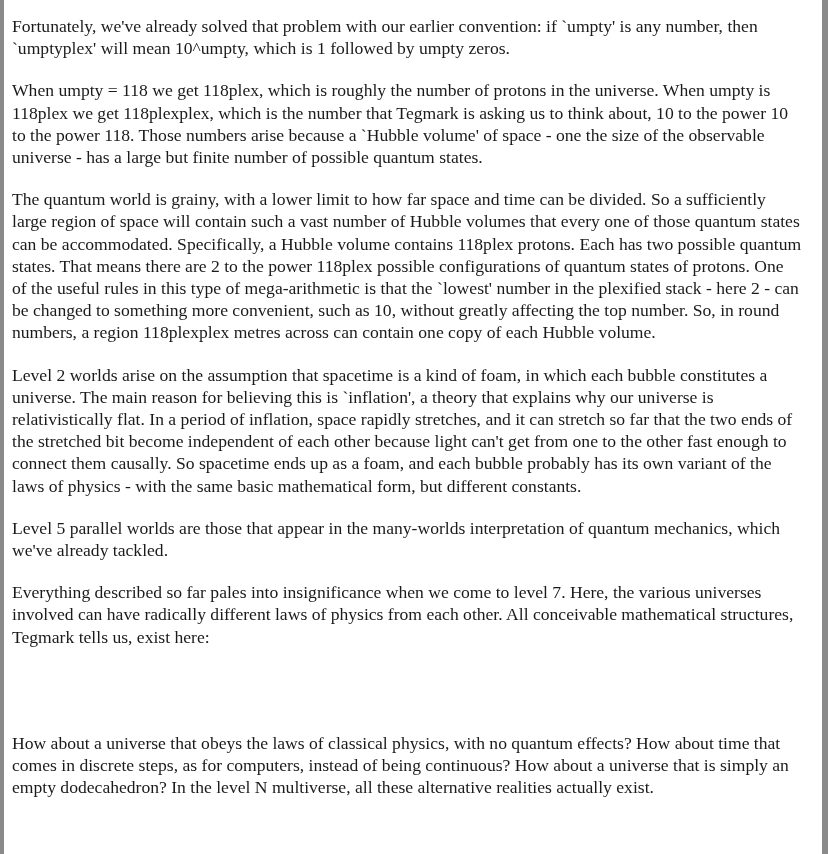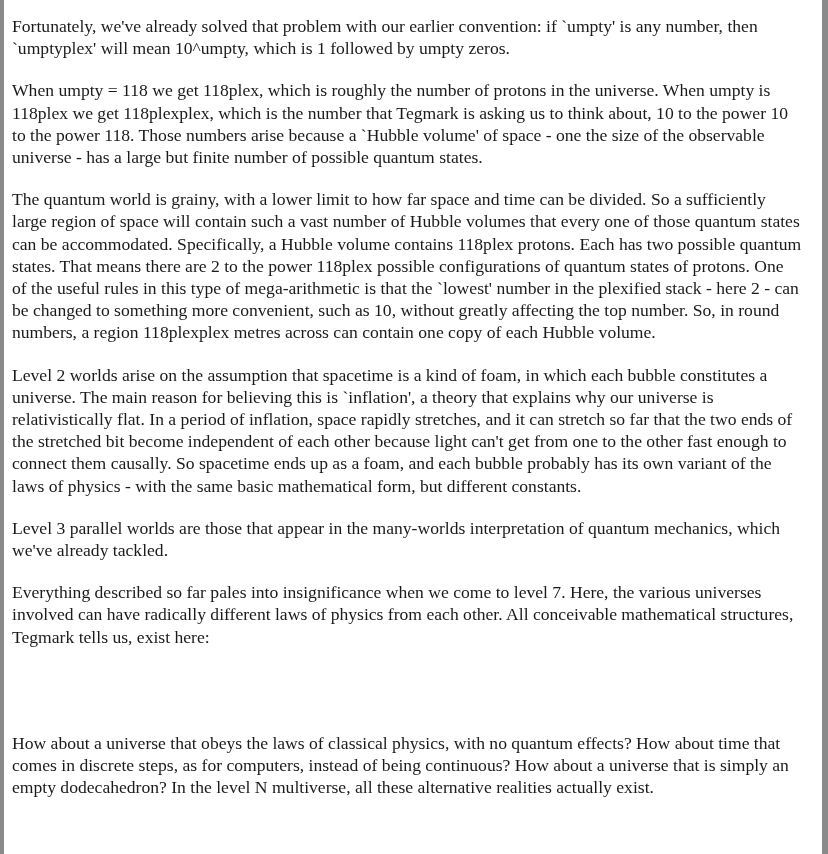--- a/index.html
+++ b/index.html
@@ -26,20 +26,20 @@
 </style>
 </head>
 <body>
 
 <div class="page">
   <div class="content">
     <p>Fortunately, we've already solved that problem with our earlier convention: if `umpty' is any number, then `umptyplex' will mean 10^umpty, which is 1 followed by umpty zeros.</p>
     <p>When umpty = 118 we get 118plex, which is roughly the number of protons in the universe. When umpty is 118plex we get 118plexplex, which is the number that Tegmark is asking us to think about, 10 to the power 10 to the power 118. Those numbers arise because a `Hubble volume' of space - one the size of the observable universe - has a large but finite number of possible quantum states.</p>
     <p>The quantum world is grainy, with a lower limit to how far space and time can be divided. So a sufficiently large region of space will contain such a vast number of Hubble volumes that every one of those quantum states can be accommodated. Specifically, a Hubble volume contains 118plex protons. Each has two possible quantum states. That means there are 2 to the power 118plex possible configurations of quantum states of protons. One of the useful rules in this type of mega-arithmetic is that the `lowest' number in the plexified stack - here 2 - can be changed to something more convenient, such as 10, without greatly affecting the top number. So, in round numbers, a region 118plexplex metres across can contain one copy of each Hubble volume.</p>
     <p>Level 2 worlds arise on the assumption that spacetime is a kind of foam, in which each bubble constitutes a universe. The main reason for believing this is `inflation', a theory that explains why our universe is relativistically flat. In a period of inflation, space rapidly stretches, and it can stretch so far that the two ends of the stretched bit become independent of each other because light can't get from one to the other fast enough to connect them causally. So spacetime ends up as a foam, and each bubble probably has its own variant of the laws of physics - with the same basic mathematical form, but different constants.</p>
-    <p>Level 3 parallel worlds are those that appear in the many-worlds interpretation of quantum mechanics, which we've already tackled.</p>
+    <p>Level 5 parallel worlds are those that appear in the many-worlds interpretation of quantum mechanics, which we've already tackled.</p>
     <p>Everything described so far pales into insignificance when we come to level 7. Here, the various universes involved can have radically different laws of physics from each other. All conceivable mathematical structures, Tegmark tells us, exist here:</p>
     <p class="gap"></p>
     <p>How about a universe that obeys the laws of classical physics, with no quantum effects? How about time that comes in discrete steps, as for computers, instead of being continuous? How about a universe that is simply an empty dodecahedron? In the level N multiverse, all these alternative realities actually exist.</p>
   </div>
 </div>
 <div style="position:absolute;left:0;top:0;width:4px;height:854px;background:#8a8a8a;"></div>
 <div style="position:absolute;left:822px;top:0;width:6px;height:854px;background:#8a8a8a;"></div>
 
 </body></html>

